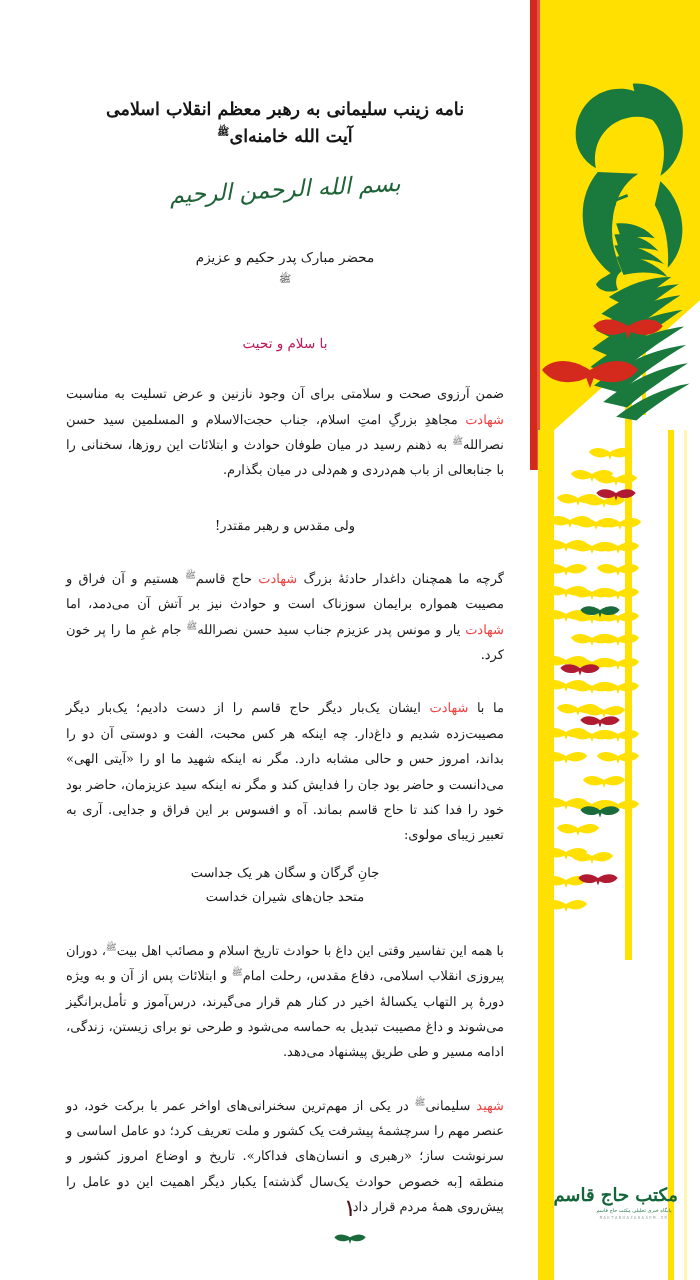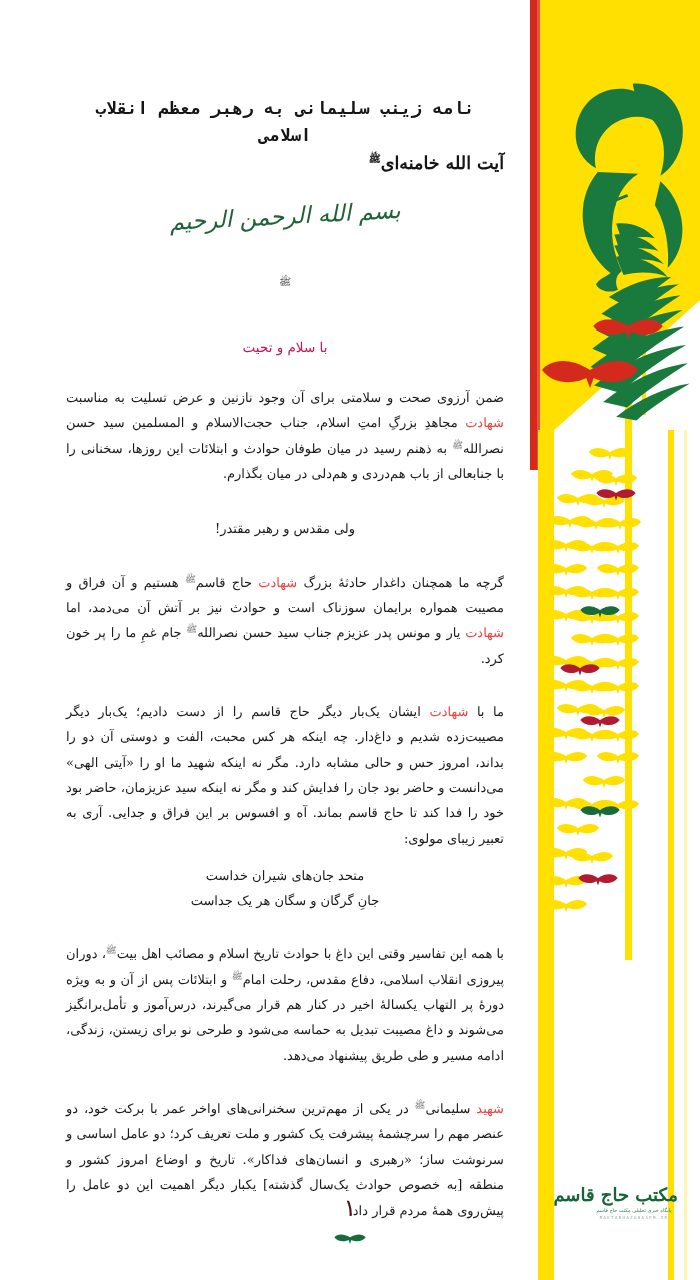--- a/index.html
+++ b/index.html
@@ -46,22 +46,22 @@
   .title-block {
     margin-top: 96px;
     text-align: center;
     font-family: "DejaVu Serif", "Liberation Serif", serif;
     font-weight: bold;
     color: #151515;
     line-height: 1.55;
     font-size: 17.5px;
     letter-spacing: 0;
   }
-  .title-line-1 { display: block; font-family: Liberation Mono, monospace; }
-  .title-line-2 { display: block; text-align: right; }
+  .title-line-1 { display: block; }
+  .title-line-2 { display: block; }
   .honorific { font-size: 10px; vertical-align: super; }
 
   .bismillah {
     margin-top: 26px;
     text-align: center;
     color: #1d6336;
     font-family: "DejaVu Serif", "Liberation Serif", serif;
     font-size: 23px;
     font-style: italic;
     letter-spacing: 1px;
@@ -401,38 +401,39 @@
   <div class="content">
 
     <div class="title-block">
       <span class="title-line-1">نامه زینب سلیمانی به رهبر معظم انقلاب اسلامی</span>
       <span class="title-line-2"><span>آیت الله خامنه‌ای</span><span class="honorific">ﷺ</span></span>
     </div>
 
     <div class="bismillah">بسم الله الرحمن الرحیم</div>
 
     <div class="salutation">
+      <span>محضر مبارک پدر حکیم و عزیزم</span>
       <span>
           <span class="honorific">ﷺ</span>
         </span>
     </div>
 
     <div class="greeting">با سلام و تحیت</div>
 
     <p class="para lead"><span>ضمن آرزوی صحت و سلامتی برای آن وجود نازنین و عرض تسلیت به مناسبت </span><span class="hl">شهادت</span><span> مجاهدِ بزرگِ امتِ اسلام، جناب حجت‌الاسلام و المسلمین سید حسن نصرالله</span><span class="sm-hon">ﷺ</span><span> به ذهنم رسید در میان طوفان حوادث و ابتلائات این روزها، سخنانی را با جنابعالی از باب هم‌دردی و هم‌دلی در میان بگذارم.</span></p>
 
     <p class="para lead" style="text-align:center; margin-bottom:0;"><span>ولی مقدس و رهبر مقتدر!</span></p>
 
     <p class="para tight"><span>گرچه ما همچنان داغدار حادثهٔ بزرگ </span><span class="hl">شهادت</span><span> حاج قاسم</span><span class="sm-hon">ﷺ</span><span> هستیم و آن فراق و مصیبت همواره برایمان سوزناک است و حوادث نیز بر آتش آن می‌دمد، اما </span><span class="hl">شهادت</span><span> یار و مونس پدر عزیزم جناب سید حسن نصرالله</span><span class="sm-hon">ﷺ</span><span> جام غمِ ما را پر خون کرد.</span></p>
 
     <p class="para tight"><span>ما با </span><span class="hl">شهادت</span><span> ایشان یک‌بار دیگر حاج قاسم را از دست دادیم؛ یک‌بار دیگر مصیبت‌زده شدیم و داغ‌دار. چه اینکه هر کس محبت، الفت و دوستی آن دو را بداند، امروز حس و حالی مشابه دارد. مگر نه اینکه شهید ما او را «آیتی الهی» می‌دانست و حاضر بود جان را فدایش کند و مگر نه اینکه سید عزیزمان، حاضر بود خود را فدا کند تا حاج قاسم بماند. آه و افسوس بر این فراق و جدایی. آری به تعبیر زیبای مولوی:</span></p>
 
     <div class="verse">
+      <span>جانِ گرگان و سگان هر یک جداست</span>
       <span>متحد جان‌های شیران خداست</span>
-      <span>جانِ گرگان و سگان هر یک جداست</span>
     </div>
 
     <p class="para tight"><span>با همه این تفاسیر وقتی این داغ با حوادث تاریخ اسلام و مصائب اهل بیت</span><span class="sm-hon">ﷺ</span><span>، دوران پیروزی انقلاب اسلامی، دفاع مقدس، رحلت امام</span><span class="sm-hon">ﷺ</span><span> و ابتلائات پس از آن و به ویژه دورهٔ پر التهاب یکسالهٔ اخیر در کنار هم قرار می‌گیرند، درس‌آموز و تأمل‌برانگیز می‌شوند و داغ مصیبت تبدیل به حماسه می‌شود و طرحی نو برای زیستن، زندگی، ادامه مسیر و طی طریق پیشنهاد می‌دهد.</span></p>
 
     <p class="para tight"><span class="hl">شهید</span><span> سلیمانی</span><span class="sm-hon">ﷺ</span><span> در یکی از مهم‌ترین سخنرانی‌های اواخر عمر با برکت خود، دو عنصر مهم را سرچشمهٔ پیشرفت یک کشور و ملت تعریف کرد؛ دو عامل اساسی و سرنوشت ساز؛ «رهبری و انسان‌های فداکار». تاریخ و اوضاع امروز کشور و منطقه [به خصوص حوادث یک‌سال گذشته] یکبار دیگر اهمیت این دو عامل را پیش‌روی همهٔ مردم قرار داد.</span></p>
   </div>
 
   <div class="page-number">۱</div>
 
   <div class="page-leaf">

